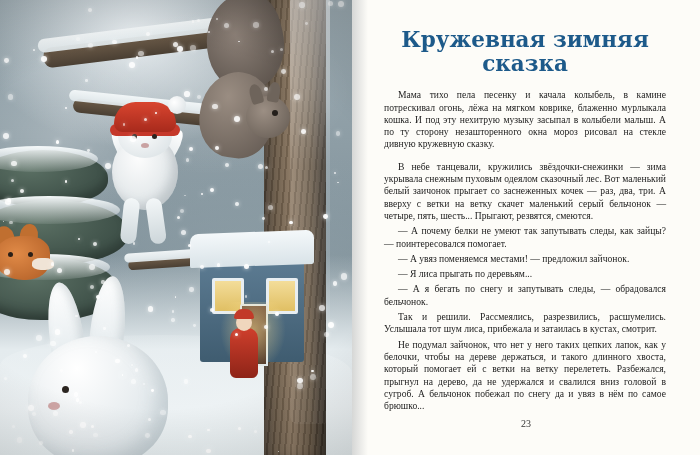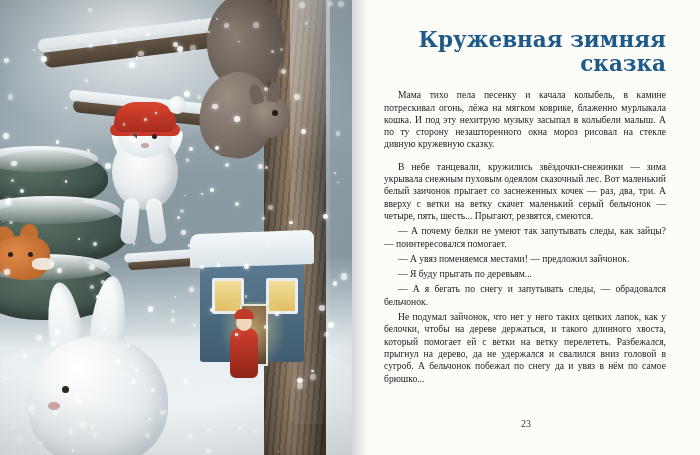--- a/index.html
+++ b/index.html
@@ -335,21 +335,21 @@
     color: #3b3b3b;
     letter-spacing: 0.6px;
     text-align: center;
     margin-bottom: 6px;
   }
   .title {
     font-family: "DejaVu Serif", serif;
     font-size: 21.5px;
     font-weight: bold;
     color: #1d5a8a;
-    text-align: right;
+    text-align: center;
     letter-spacing: 0px;
     margin-bottom: 14px;
     line-height: 1.1;
   }
   .para {
     font-family: "Liberation Serif", serif;
     font-size: 9.6px;
     line-height: 12.3px;
     color: #1c1c1c;
     text-align: justify;
@@ -621,22 +621,23 @@
 
   <div class="page-right">
     <div class="right-edge-shadow"></div>
     <div class="text-col">
       <div class="title">Кружевная зимняя сказка</div>
 
       <p class="para">Мама тихо пела песенку и качала колыбель, в камине потрескивал огонь, лёжа на мягком коврике, блаженно мурлыкала кошка. И под эту нехитрую музыку засыпал в колыбели малыш. А по ту сторону незашторенного окна мороз рисовал на стекле дивную кружевную сказку.</p>
       <p class="para gap">В небе танцевали, кружились звёздочки-снежинки — зима укрывала снежным пуховым одеялом сказочный лес. Вот маленький белый заичонок прыгает со заснеженных кочек — раз, два, три. А вверху с ветки на ветку скачет маленький серый бельчонок — четыре, пять, шесть... Прыгают, резвятся, смеются.</p>
       <p class="para dash">— А почему белки не умеют так запутывать следы, как зайцы? — поинтересовался помогает.</p>
       <p class="para dash">— А увяз поменяемся местами! — предложил зайчонок.</p>
-      <p class="para dash">— Я буду прыгать по деревьям...</p>
+      <p class="para dash">— Я лиса прыгать по деревьям...</p>
       <p class="para dash">— А я бегать по снегу и запутывать следы, — обрадовался бельчонок.</p>
+      <p class="para">Так и решили. Рассмеялись, разрезвились, расшумелись. Услышала тот шум лиса, прибежала и затаилась в кустах, смотрит.</p>
       <p class="para">Не подумал зайчонок, что нет у него таких цепких лапок, как у белочки, чтобы на дереве держаться, и такого длинного хвоста, который помогает ей с ветки на ветку перелететь. Разбежался, прыгнул на дерево, да не удержался и свалился вниз головой в сугроб. А бельчонок побежал по снегу да и увяз в нём по самое брюшко...</p>
     </div>
     <div class="page-num">
       <span>23</span>
     </div>
   </div>
 
 </div>
 
 </body></html>

